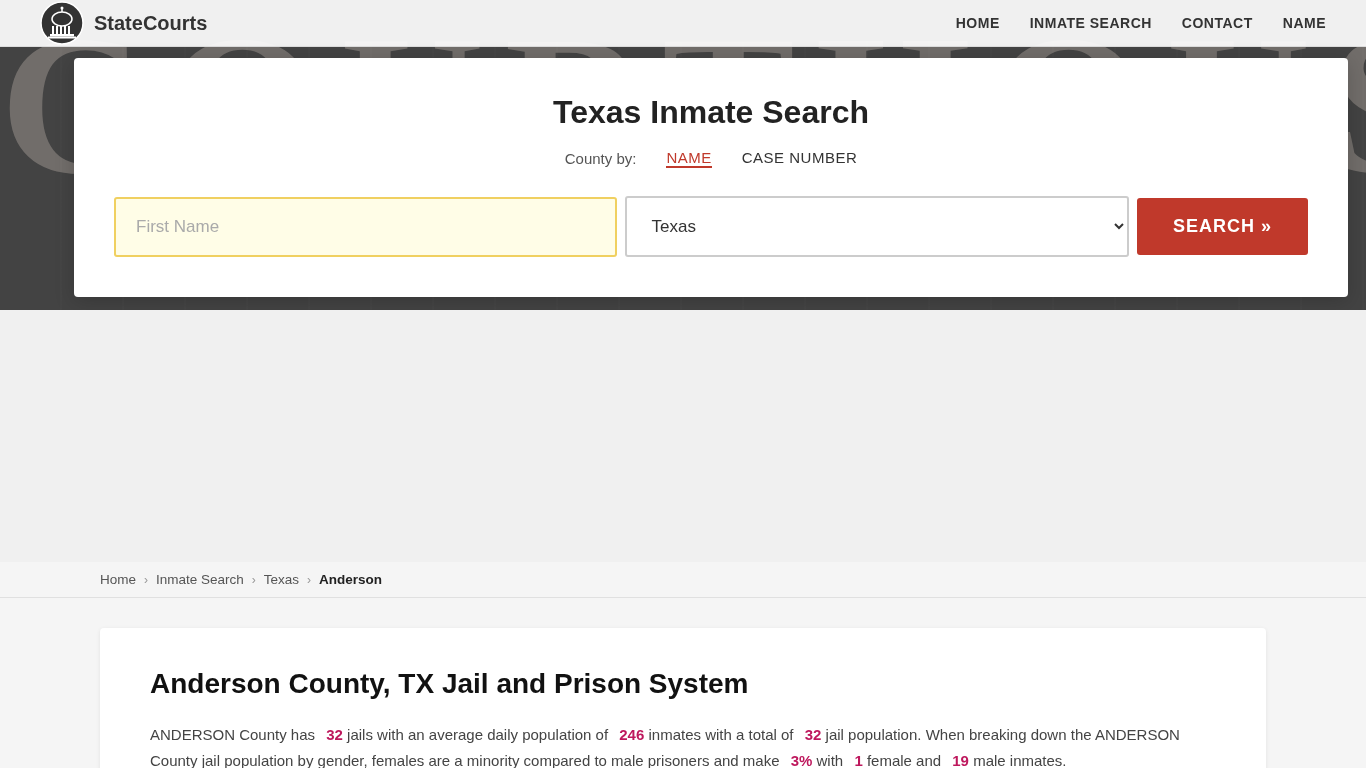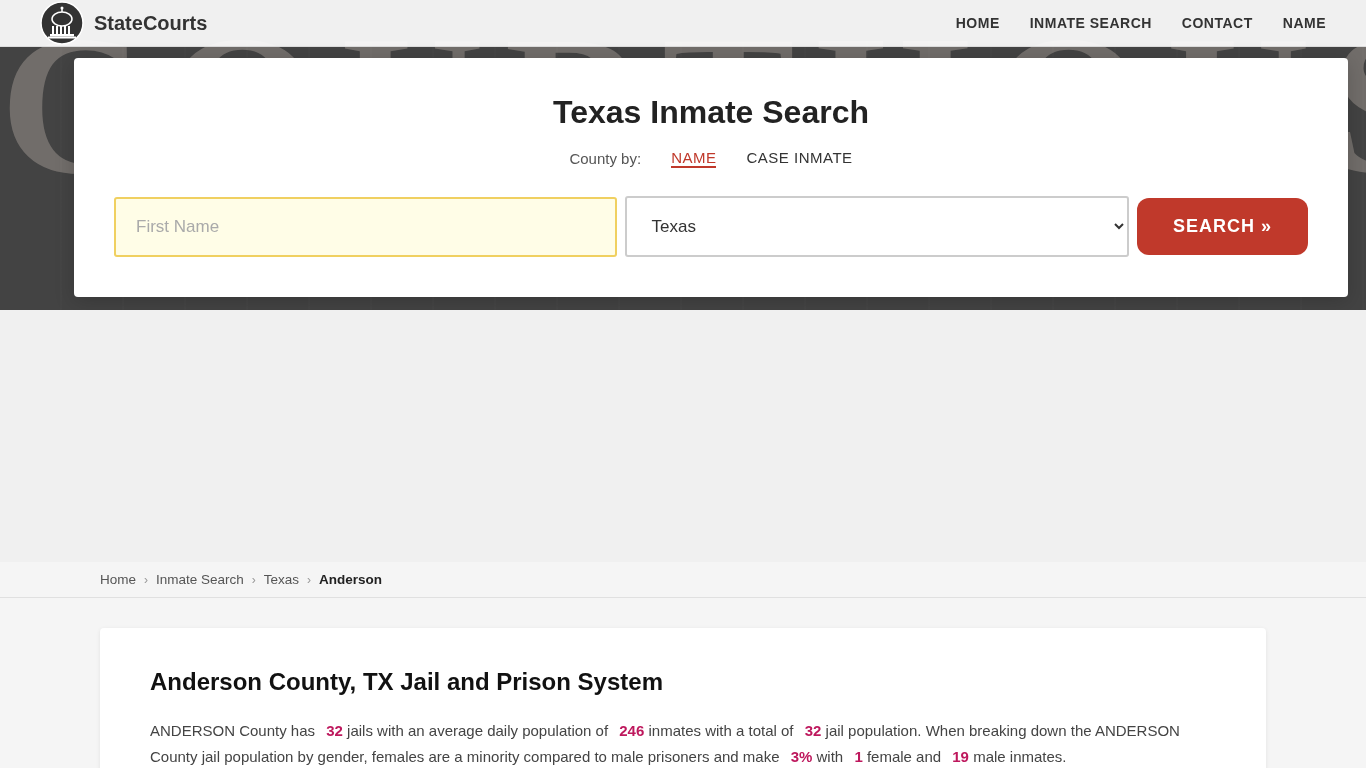--- a/index.html
+++ b/index.html
@@ -147,21 +147,21 @@
       appearance: auto;
     }
     .search-button {
       background: #c0392b;
       color: white;
       border: none;
       padding: 18px 36px;
       font-size: 18px;
       font-weight: 700;
       letter-spacing: 1px;
-      border-radius: 12px;
+      border-radius: 3px;
       cursor: pointer;
       white-space: nowrap;
     }
 
     
     .breadcrumb {
       background: #f5f5f5;
       border-bottom: 1px solid #e0e0e0;
       padding: 10px 100px;
       display: flex;
@@ -189,21 +189,21 @@
       background: #f5f5f5;
       padding: 30px 100px 40px;
     }
     .county-card {
       background: white;
       border-radius: 4px;
       padding: 40px 50px;
       box-shadow: 0 1px 4px rgba(0,0,0,0.08);
     }
     .county-title {
-      font-size: 24px;
+      font-size: 28px;
       font-weight: 900;
       color: #111;
       margin-bottom: 22px;
     }
     .county-description {
       font-size: 15px;
       color: #444;
       line-height: 1.7;
       margin-bottom: 36px;
     }
@@ -244,21 +244,21 @@
       <a class="nav-link" href="#">NAME</a>
     </nav>
   </div>
 
   <div class="search-card-wrapper">
     <div class="search-card">
       <h1 class="search-card-title">Texas Inmate Search</h1>
       <div class="search-tabs">
         <span class="search-by-label">County by:</span>
         <span class="tab-item active">NAME</span>
-        <span class="tab-item inactive">CASE INMATE</span>
+        <span class="tab-item inactive">CASE NUMBER</span>
       </div>
       <div class="search-fields">
         <input class="search-input" type="text" placeholder="First Name" style="">
         <select class="state-select">
           <option>Texas</option>
           <option>Alabama</option>
           <option>Alaska</option>
           <option>Arizona</option>
           <option>California</option>
           <option>Florida</option>

